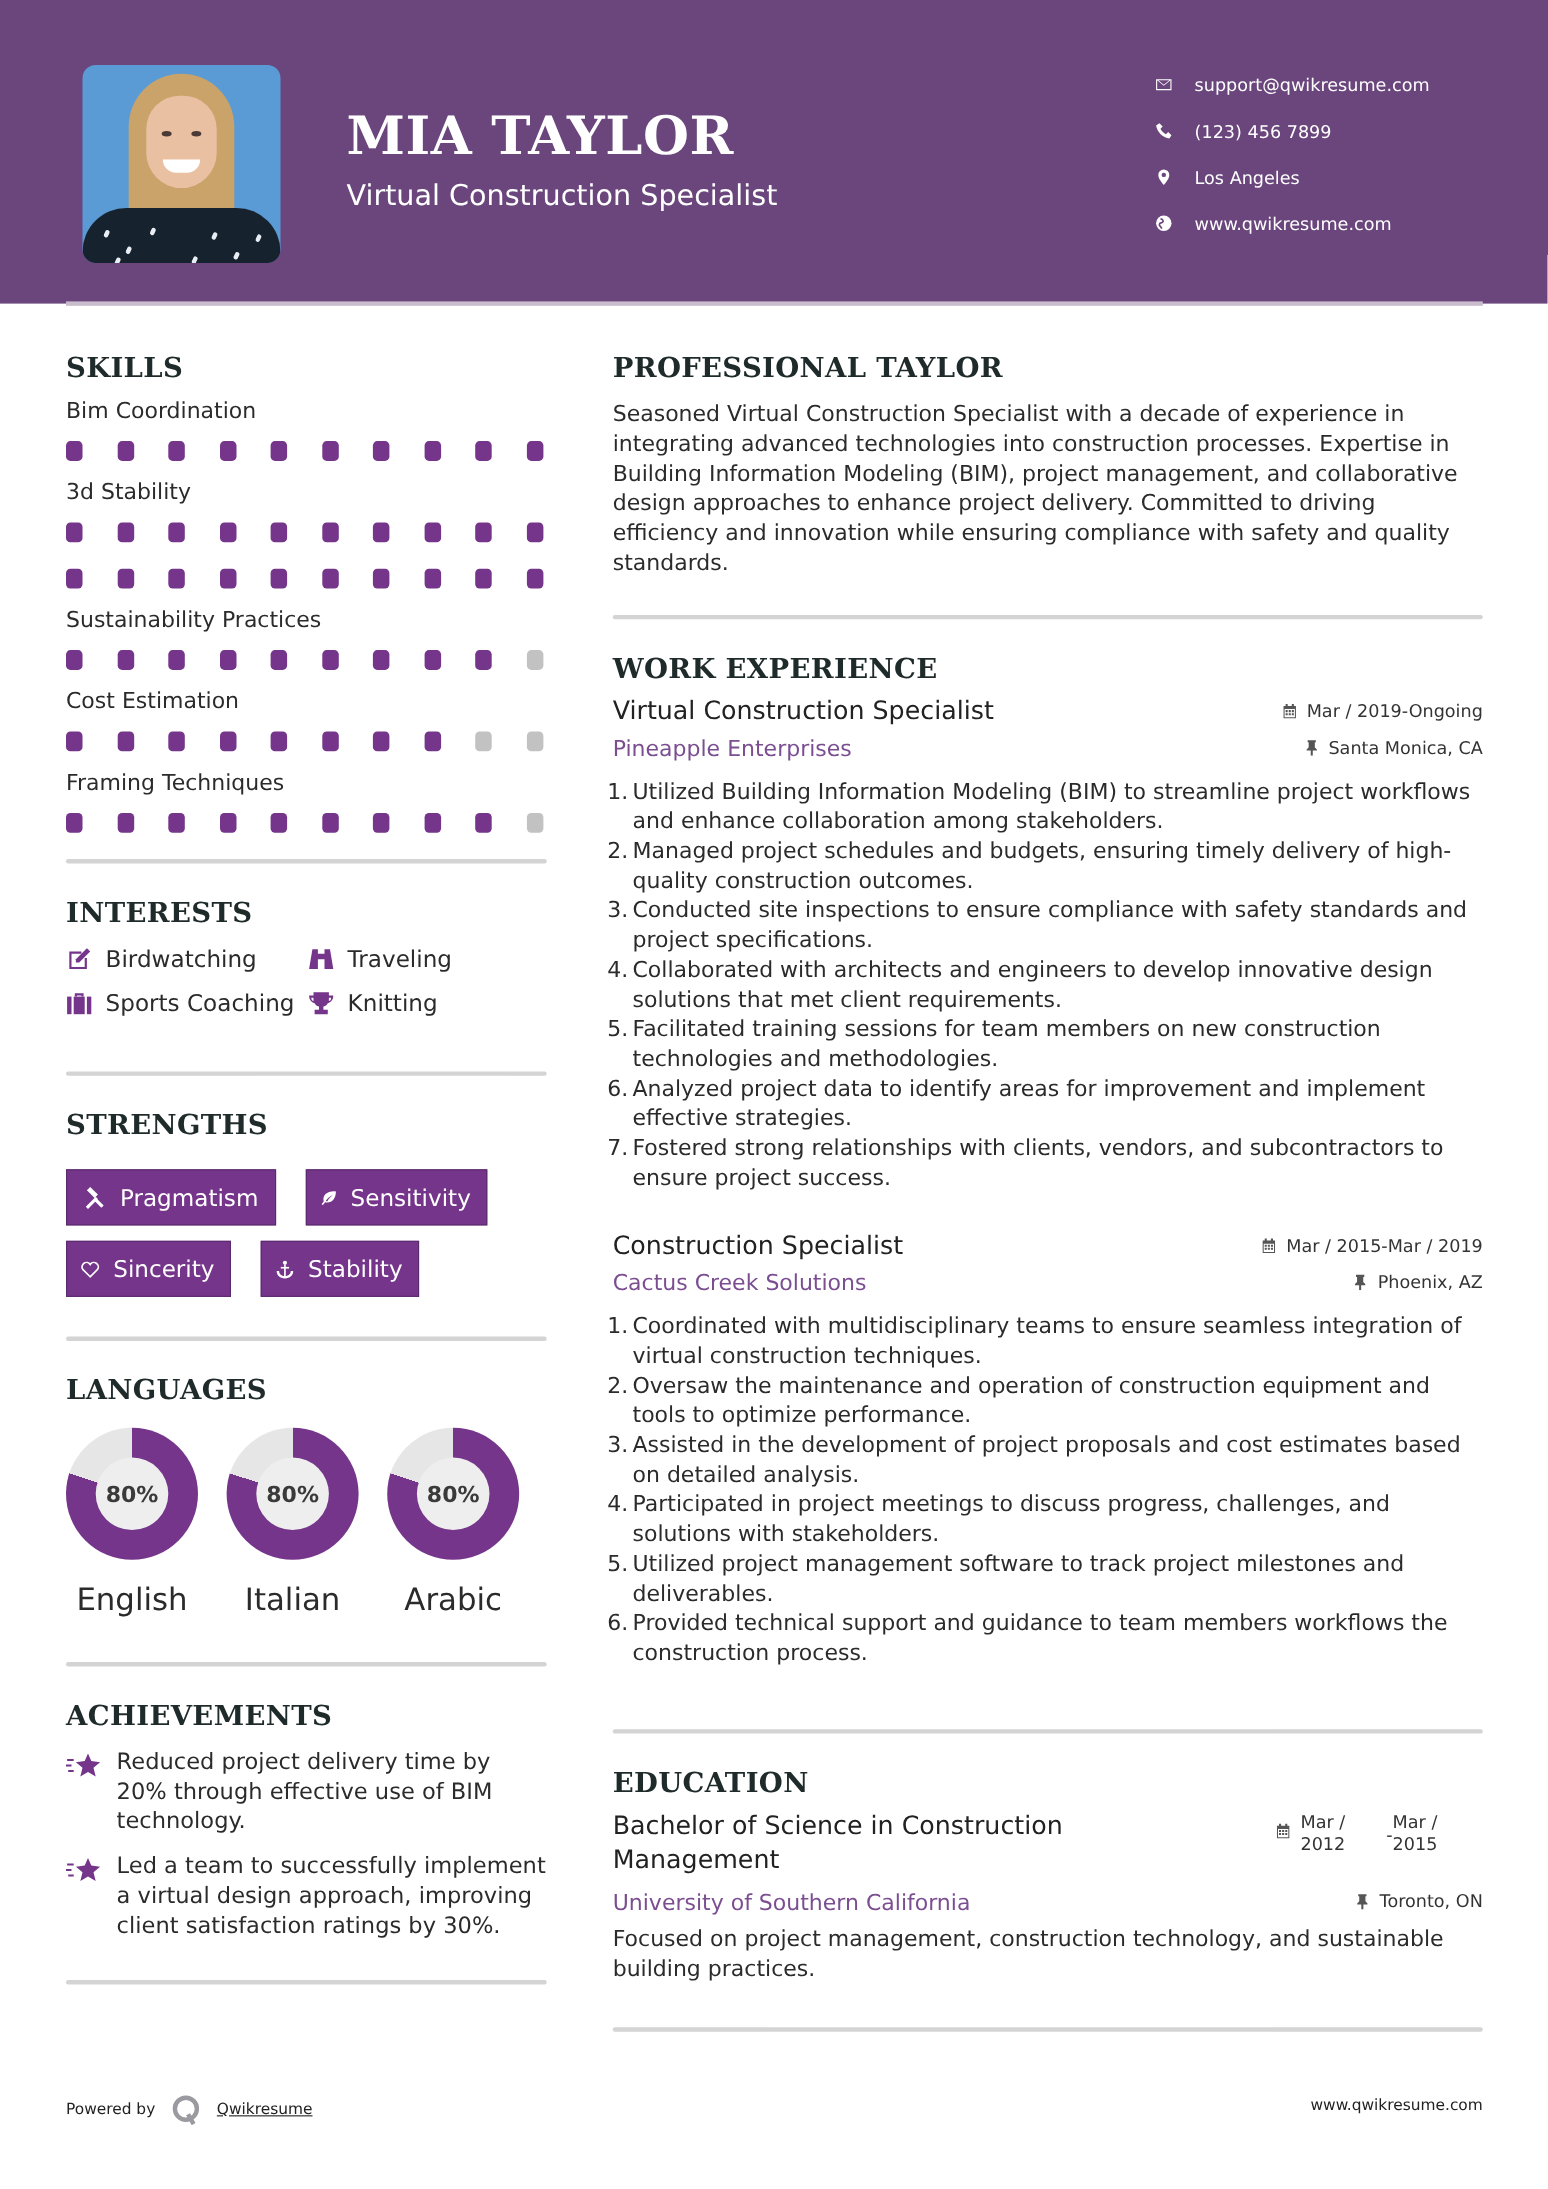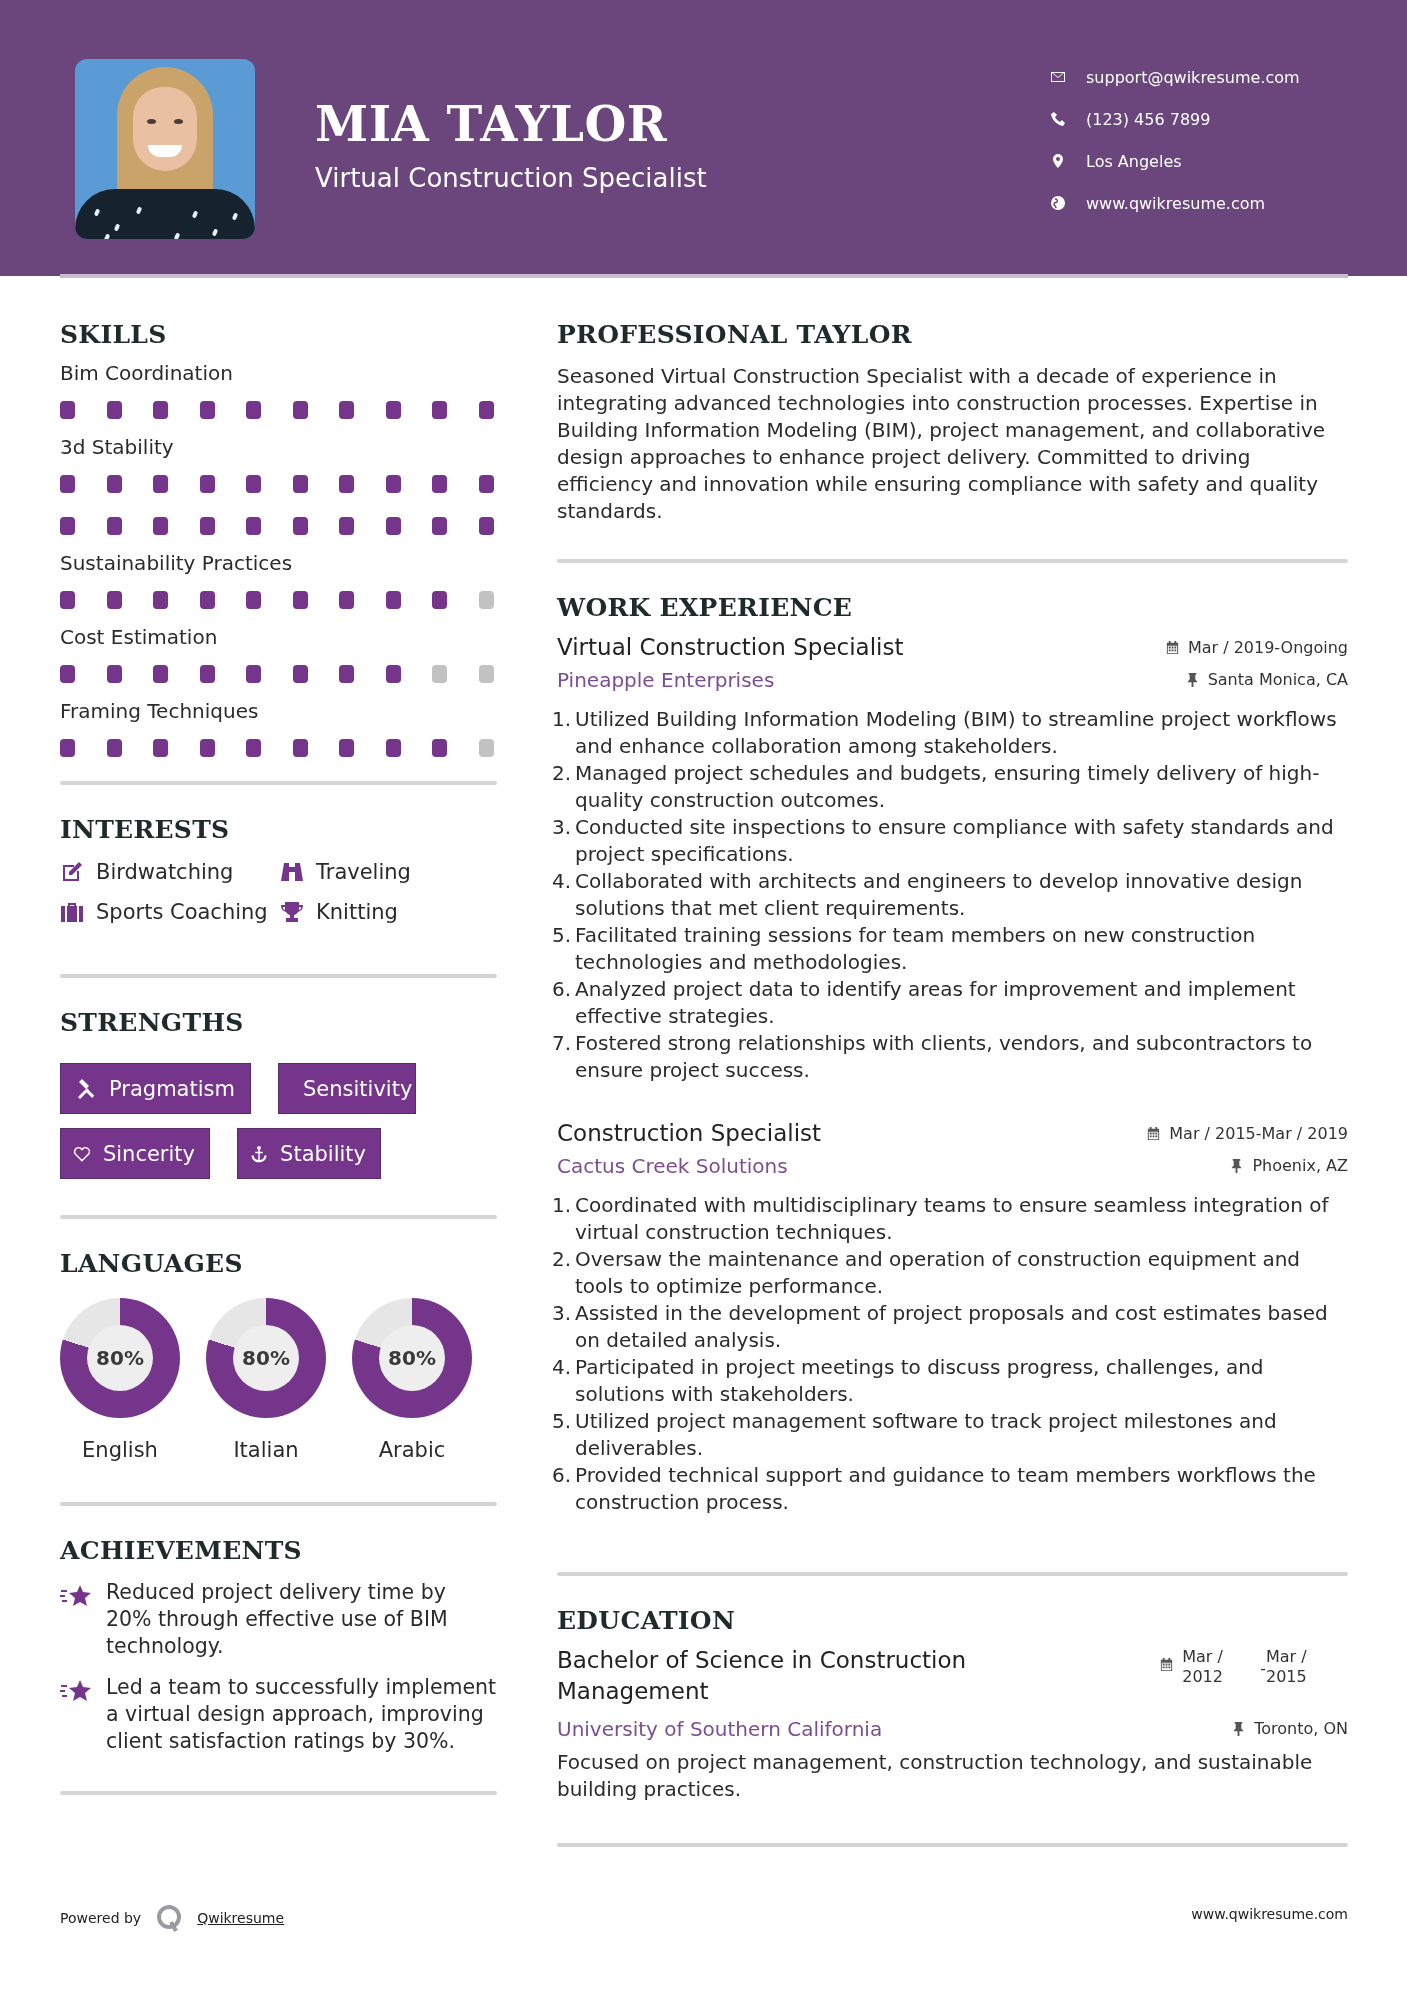--- a/index.html
+++ b/index.html
@@ -40,21 +40,21 @@
   .interest svg { width: 24px; height: 24px; fill: #75358a; margin-right: 12px; }
 
   .pills { display: flex; flex-wrap: wrap; gap: 14px 27px; margin-top: 26px; }
   .pill { display: inline-flex; align-items: center; height: 51px; padding: 0 14px 0 12px; background: #75358a; color: #ffffff; font-size: 21px; border: 1px solid #5a2b6c; }
   .pill svg { width: 24px; height: 24px; fill: #ffffff; margin-right: 12px; }
 
   .langs { display: flex; gap: 26px; margin-top: 20px; }
   .lang { width: 120px; text-align: center; }
   .donut { width: 120px; height: 120px; border-radius: 50%; position: relative; }
   .donut .inner { position: absolute; left: 27px; top: 27px; width: 66px; height: 66px; border-radius: 50%; background: #eeeeee; display: flex; align-items: center; justify-content: center; font-weight: bold; font-size: 20px; color: #3a3a3a; }
-  .lang-name { font-size: 21px; margin-top: 20px; color: #2b2b2b; }
+  .lang-name { font-size: 28px; margin-top: 20px; color: #2b2b2b; }
 
   .ach { display: flex; margin-top: 14px; }
   .ach svg { width: 34px; height: 28px; flex: 0 0 34px; margin-right: 12px; margin-top: 4px; }
   .ach-text { font-size: 20.5px; line-height: 27px; color: #2b2b2b; }
 
   .summary { font-size: 20px; line-height: 27px; color: #2b2b2b; margin-top: 14px; }
 
   .job-head { display: flex; justify-content: space-between; align-items: baseline; }
   .job-title { font-size: 23px; color: #222; }
   .job-meta { font-size: 16px; color: #333; display: flex; align-items: center; }
@@ -258,21 +258,21 @@
     <div class="h2">STRENGTHS</div>
     <div class="pills">
       <div class="pill" style="width:191px">
         <svg viewBox="0 0 24 24">
             <path d="M9 2l7 7-3 3-7-7z"></path>
             <path d="M11 10l2 2-9 9-2-2z" transform="translate(3,1)"></path>
             <rect x="13" y="15" width="9" height="3" transform="rotate(45 17 16)"></rect>
           </svg>
         <span>Pragmatism</span>
       </div>
-      <div class="pill" style="width:138px">
+      <div class="pill" style="width:165px">
         <svg viewBox="0 0 24 24">
             <path d="M22 3C10 2 3 8 5 17l-3 4 2 1 3-4c9 2 15-5 15-15zM8 16c3-4 6-6 10-8-4 3-6 5-8 9z"></path>
           </svg>
         <span>Sensitivity</span>
       </div>
       <div class="pill" style="width:150px">
         <svg viewBox="0 0 24 24">
             <path d="M12 21L3 12a5 5 0 0 1 9-6 5 5 0 0 1 9 6z" fill="none" stroke="#fff" stroke-width="2"></path>
           </svg>
         <span>Sincerity</span>

